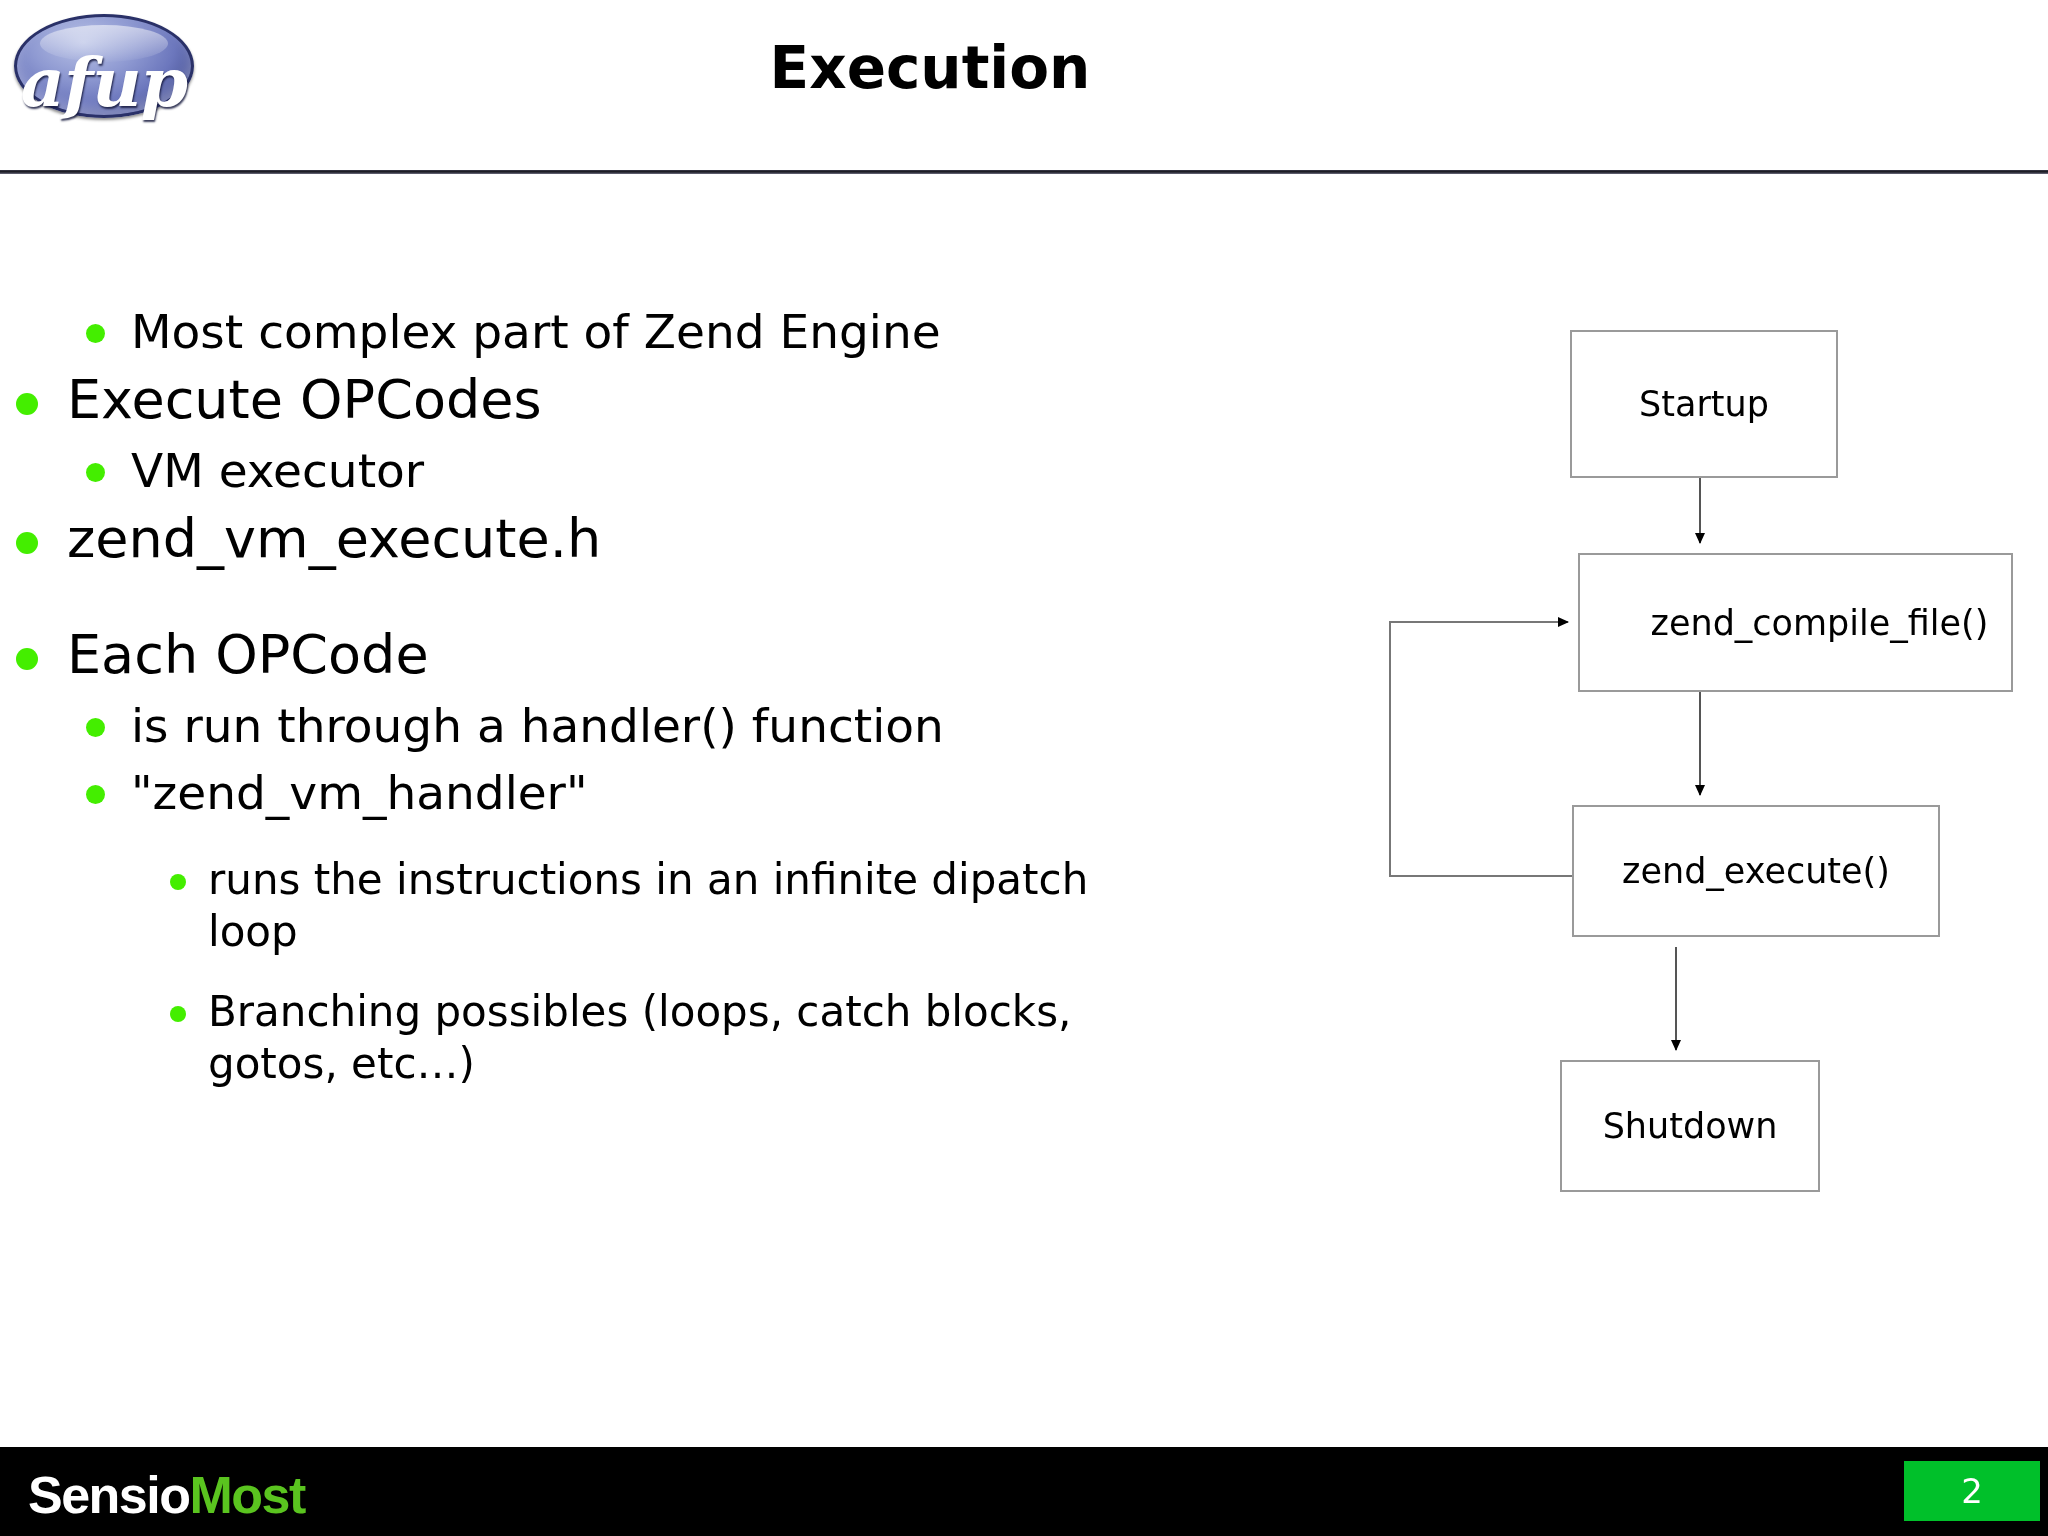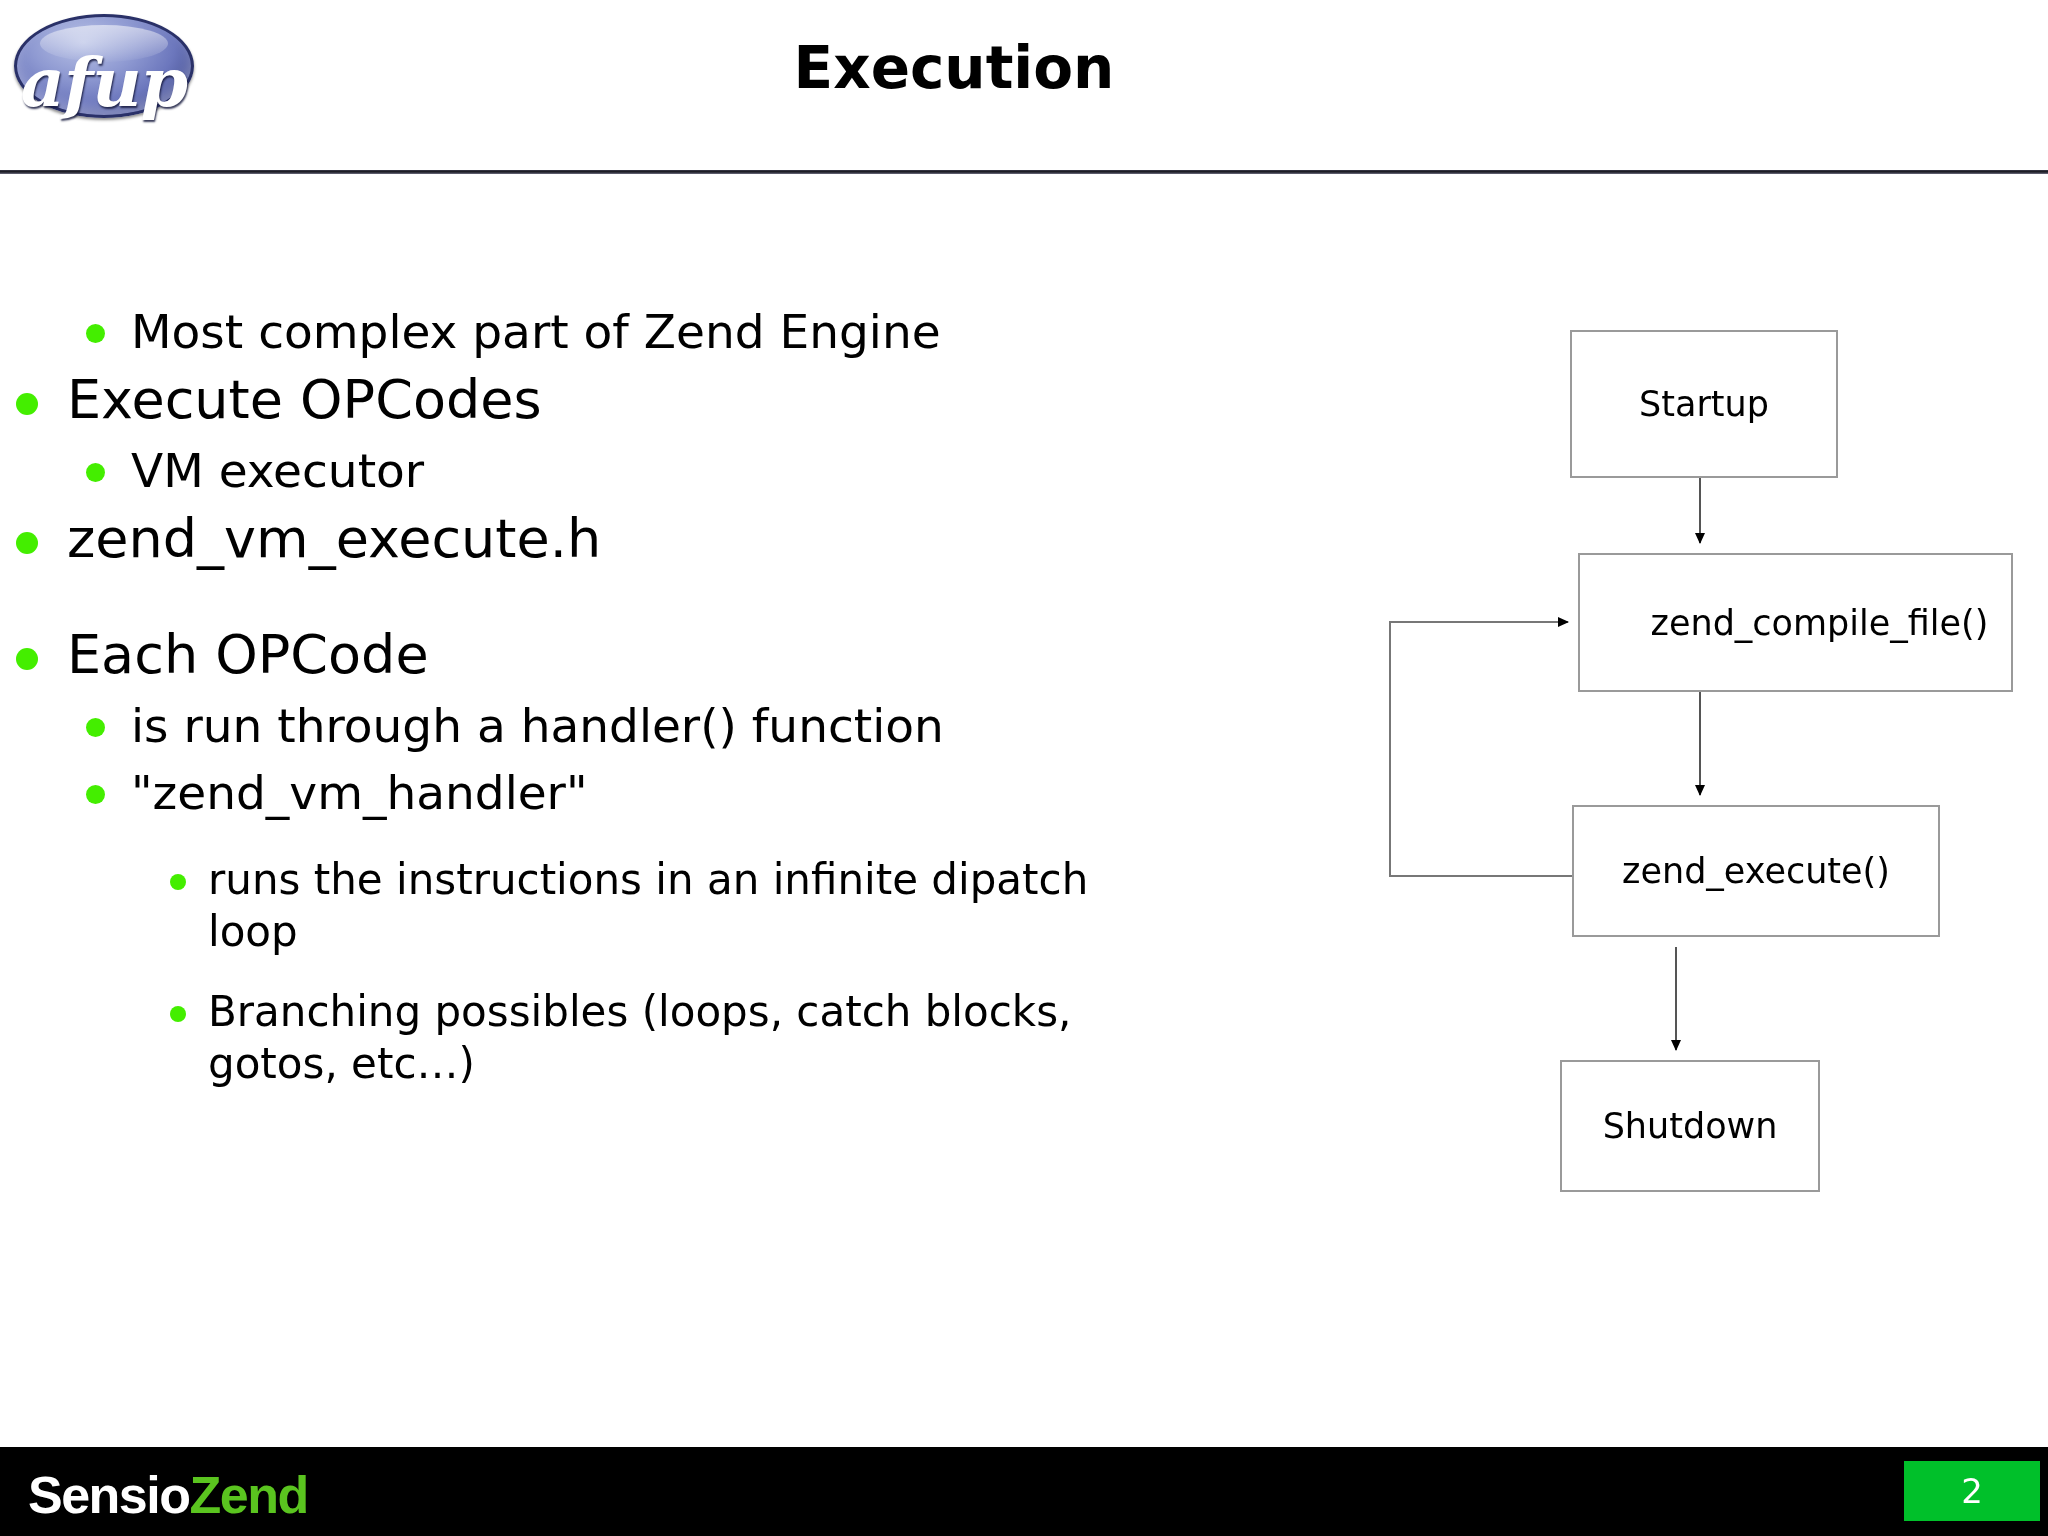--- a/index.html
+++ b/index.html
@@ -60,21 +60,20 @@
   }
   #slide-title {
     position: absolute;
     left: 0; top: 34px;
     width: 1860px;
     text-align: center;
     font-size: 58px;
     font-weight: bold;
     color: #000000;
     letter-spacing: 0px;
-    padding-left: 24px;
   }
   #header-rule {
     position: absolute;
     left: 0; top: 170px;
     width: 2048px;
     height: 4px;
     background: linear-gradient(to bottom, #3b3b4a 0%, #17171f 45%, #6e6e80 100%);
   }
 
   
@@ -262,18 +261,18 @@
     </svg>
 
     <div class="fc-box" id="box-startup">Startup</div>
     <div class="fc-box" id="box-compile">zend_compile_file()</div>
     <div class="fc-box" id="box-execute">zend_execute()</div>
     <div class="fc-box" id="box-shutdown">Shutdown</div>
   </div>
 
   <div id="footer">
     <div id="sensio-logo">
-      <span id="sensio-part">Sensio</span><span id="labs-part">Zend</span>
+      <span id="sensio-part">Sensio</span><span id="labs-part">Most</span>
     </div>
   </div>
   <div id="page-badge">2</div>
 
 </div>
 
 </body></html>

